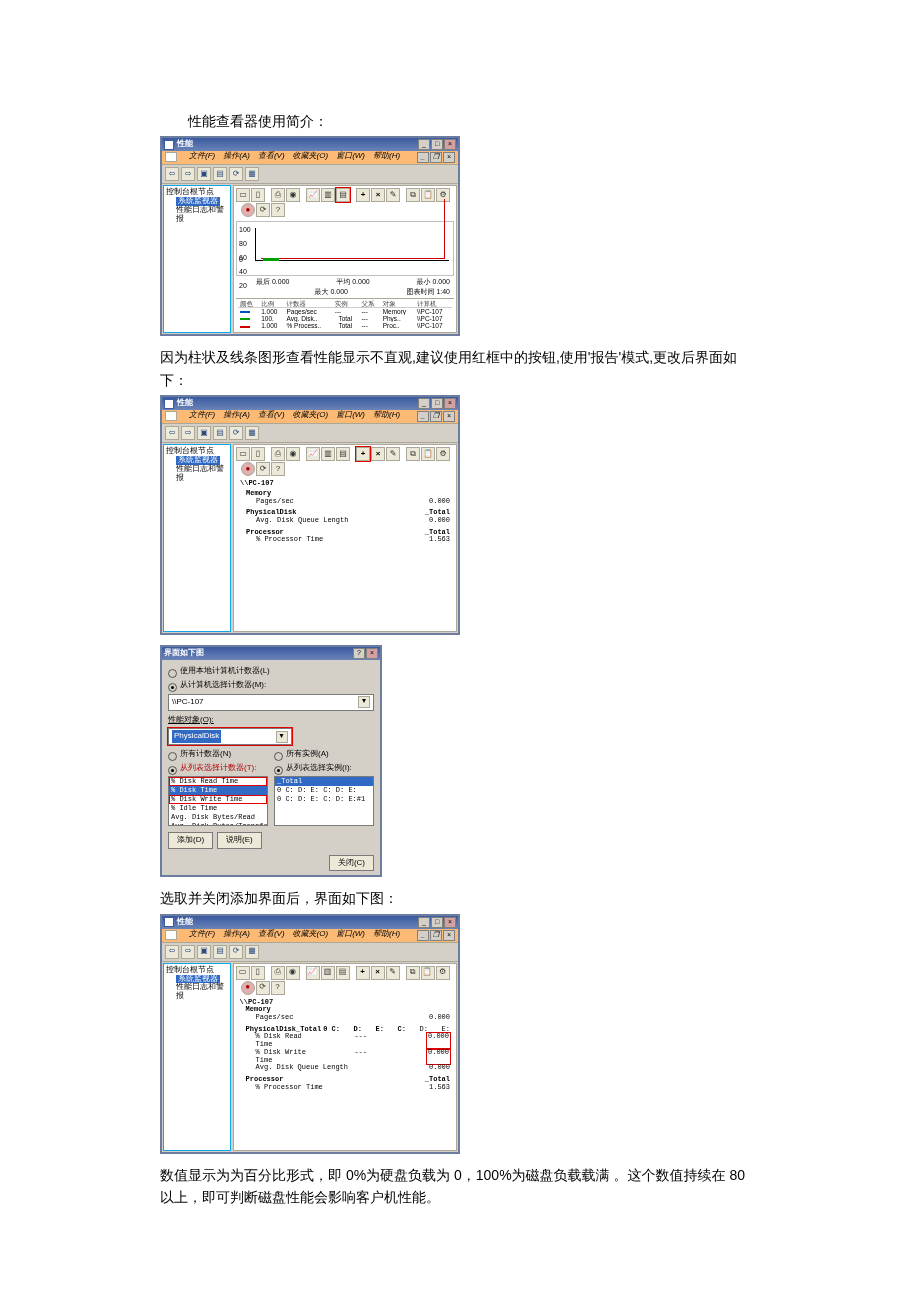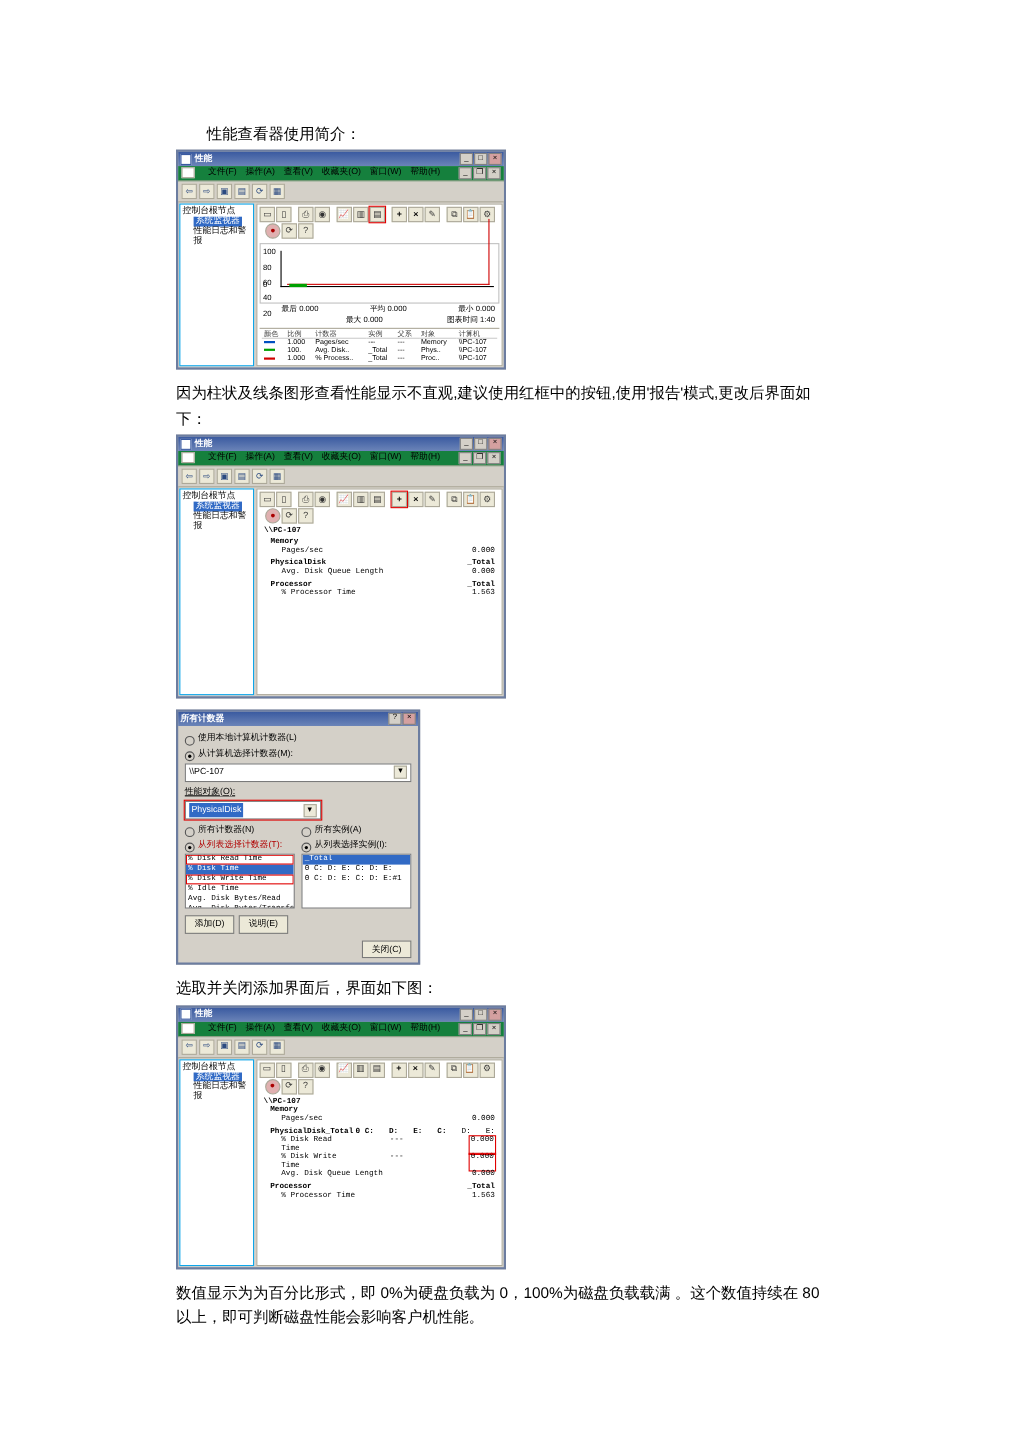--- a/index.html
+++ b/index.html
@@ -42,25 +42,26 @@
   .titlebar .ttext { flex:1; font-weight: bold; }
   .winbtns { display:flex; gap:1px; }
   .winbtn {
     width: 10px; height: 9px;
     background: #d4d0c8;
     border: 1px solid #808080;
     font-size: 7px; line-height: 7px; text-align:center; color:#000;
   }
   .winbtn.close { background:#d4a0a0; }
   .menubar {
-    background:#15803d;
+    background:#fdba74;
     border-bottom:1px solid #aca899;
     padding: 1px 3px;
     display:flex; gap:8px;
     color:#000;
+    font-style:italic;
   }
   .menubar .mlead {
     width:10px; height:8px; border:1px solid #aca899; background:#fff;
     margin-right:4px;
   }
   .menubar span { cursor:default; }
   .toolbar {
     background:#d4d0c8;
     padding: 2px 3px;
     display:flex; gap:2px;
@@ -433,21 +434,21 @@
               <span class="val">1.563</span>
             </div>
         </div>
       </div>
     </div>
   </div>
 
 
   <div class="dialog">
     <div class="titlebar">
-      <span class="ttext">所有计数器</span>
+      <span class="ttext">界面如下图</span>
       <div class="winbtns">
         <div class="winbtn">?</div>
         <div class="winbtn close">×</div>
       </div>
     </div>
     <div class="body">
       <div class="radio">
           <span class="dot"></span>
           <span>使用本地计算机计数器(L)</span>
         </div>

